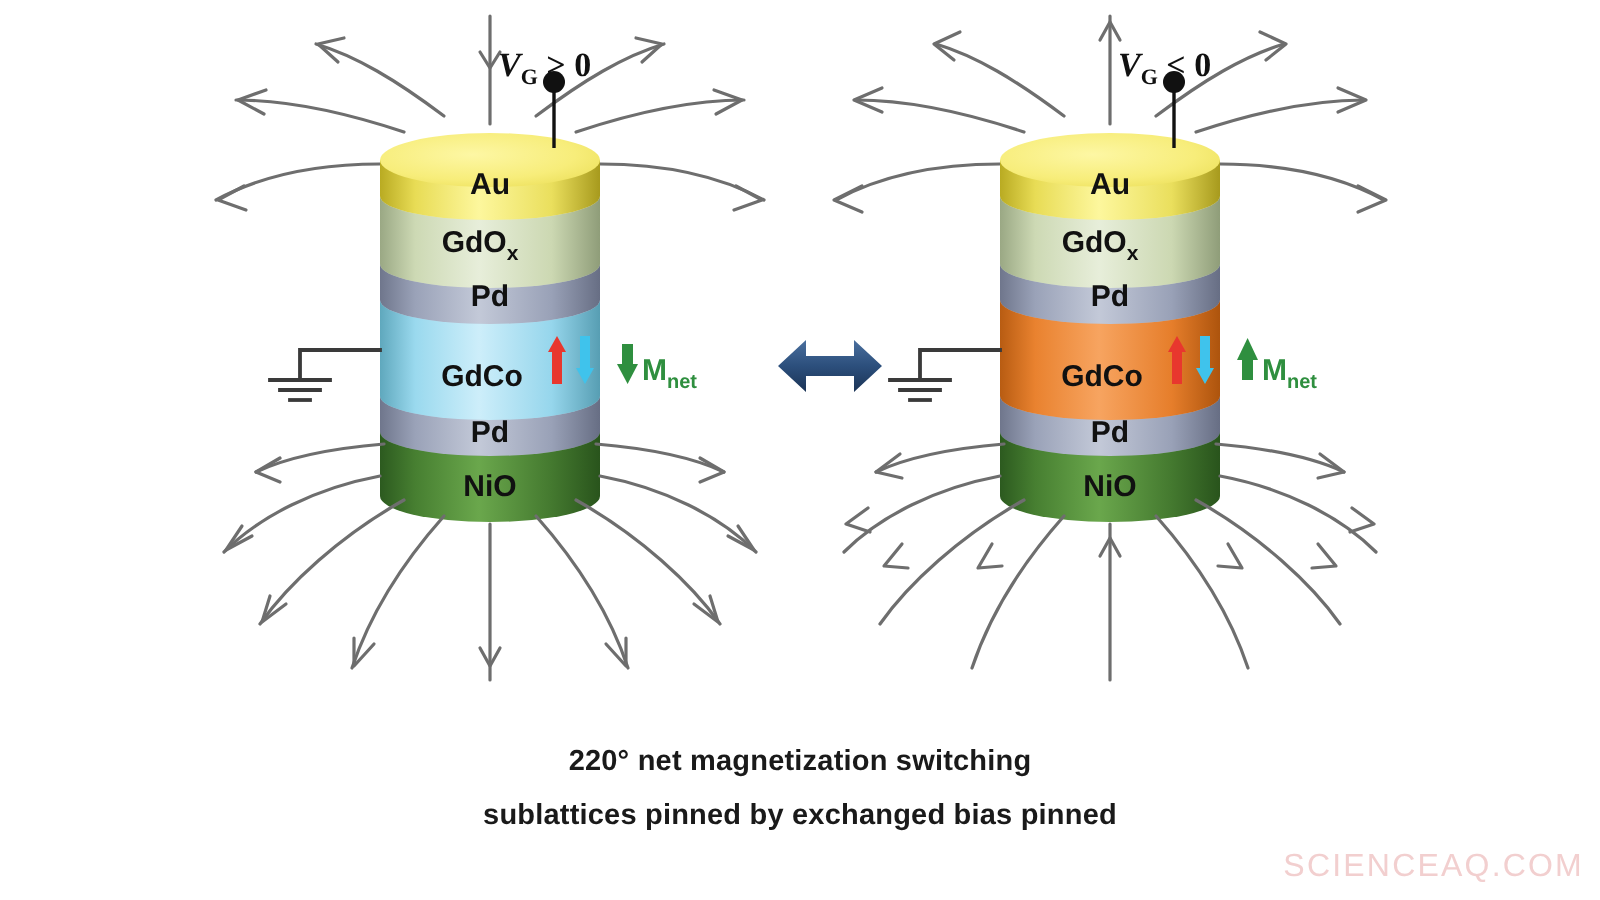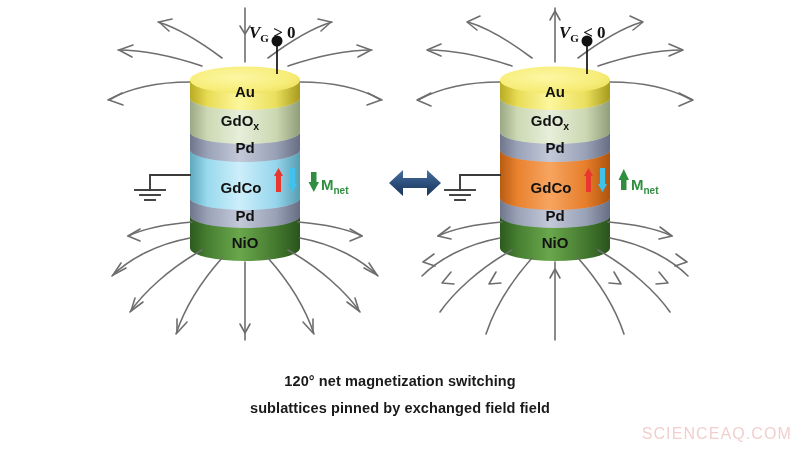--- a/index.html
+++ b/index.html
@@ -356,15 +356,15 @@
       <path class="fieldline" d="M500,238 C468,244 440,258 422,276"></path>
       <path class="arrowhead" d="M434,254 L423,262 L435,266"></path>
 
       <path class="fieldline" d="M502,222 C478,224 455,228 438,236"></path>
       <path class="arrowhead" d="M450,227 L438,236 L451,239"></path>
     </g>
   </g>
 </svg>
 </div>
 
-<div class="caption" id="cap1">120° net magnetization switching</div>
-<div class="caption" id="cap2">sublattices pinned by exchanged field field</div>
+<div class="caption" id="cap1">220° net magnetization switching</div>
+<div class="caption" id="cap2">sublattices pinned by exchanged bias pinned</div>
 <div id="watermark">SCIENCEAQ.COM</div>
 
 </body></html>

